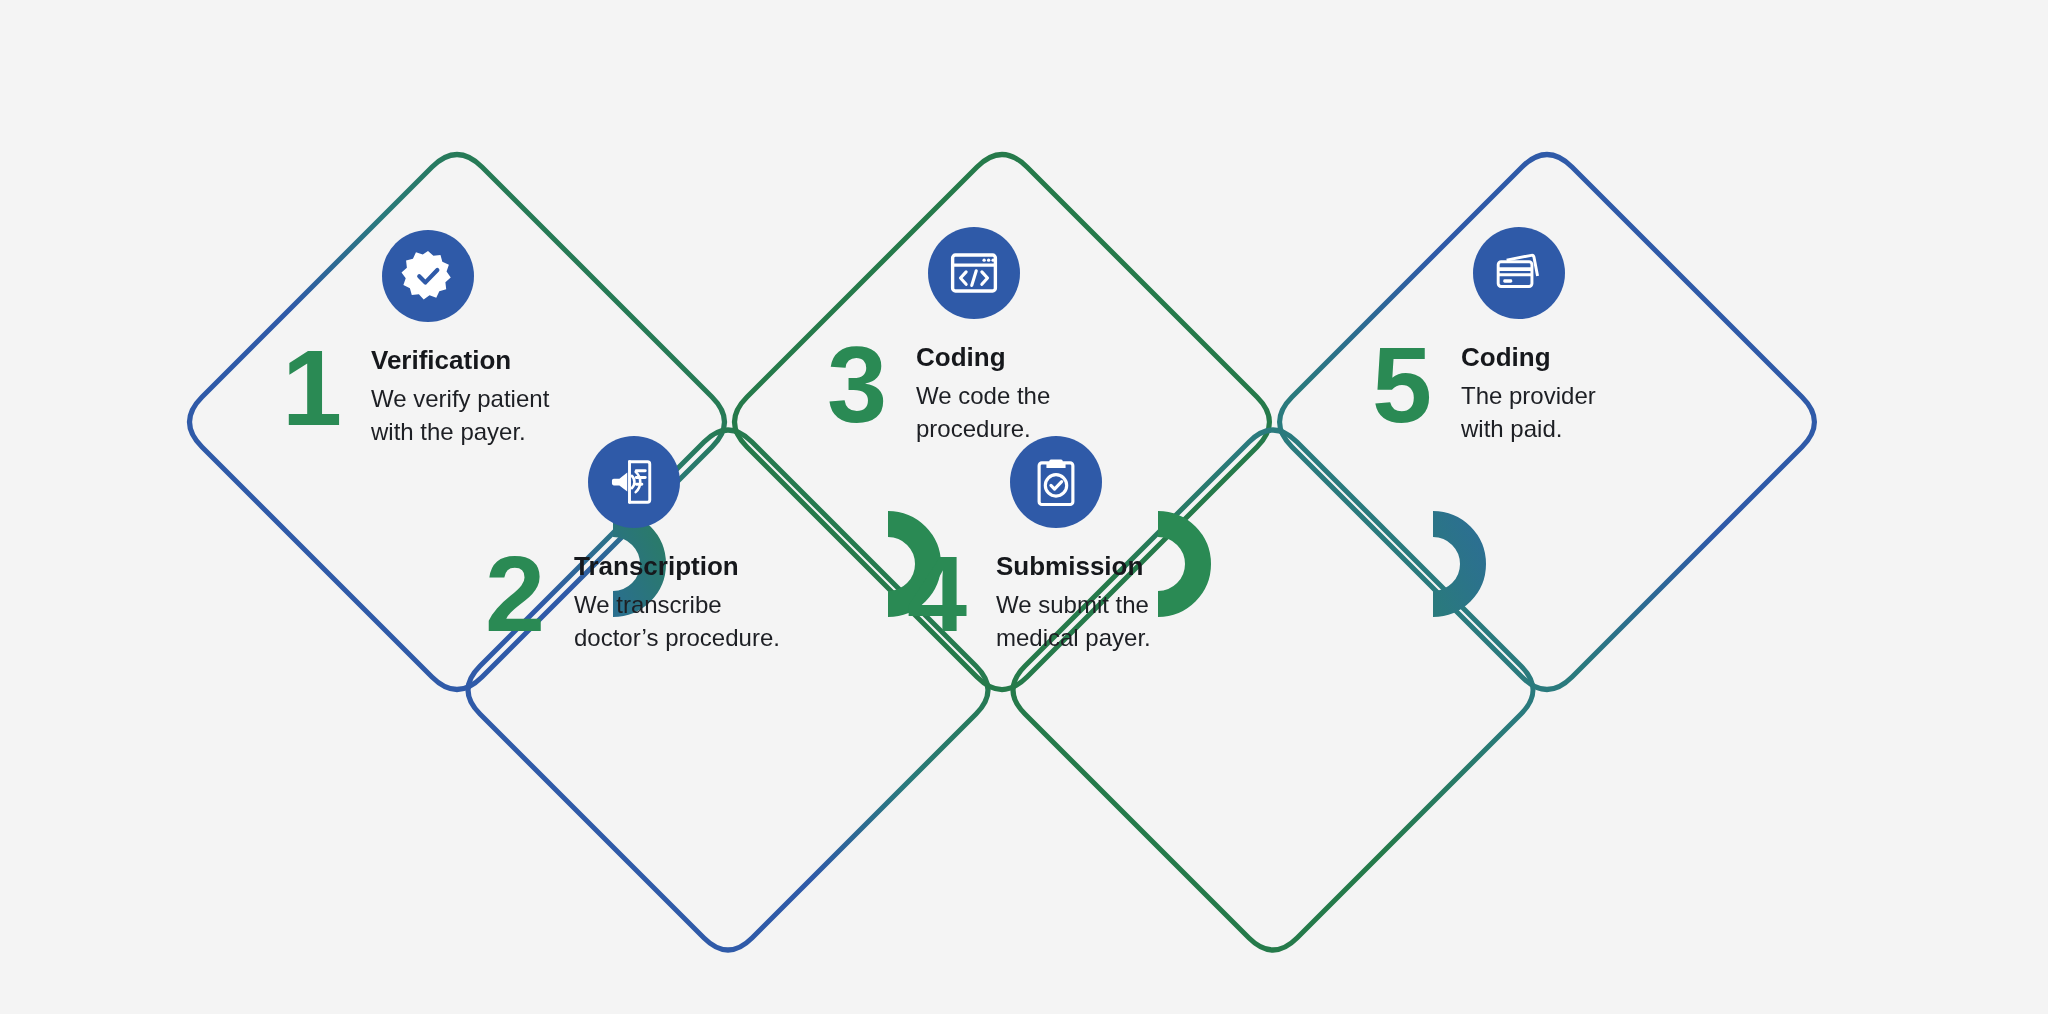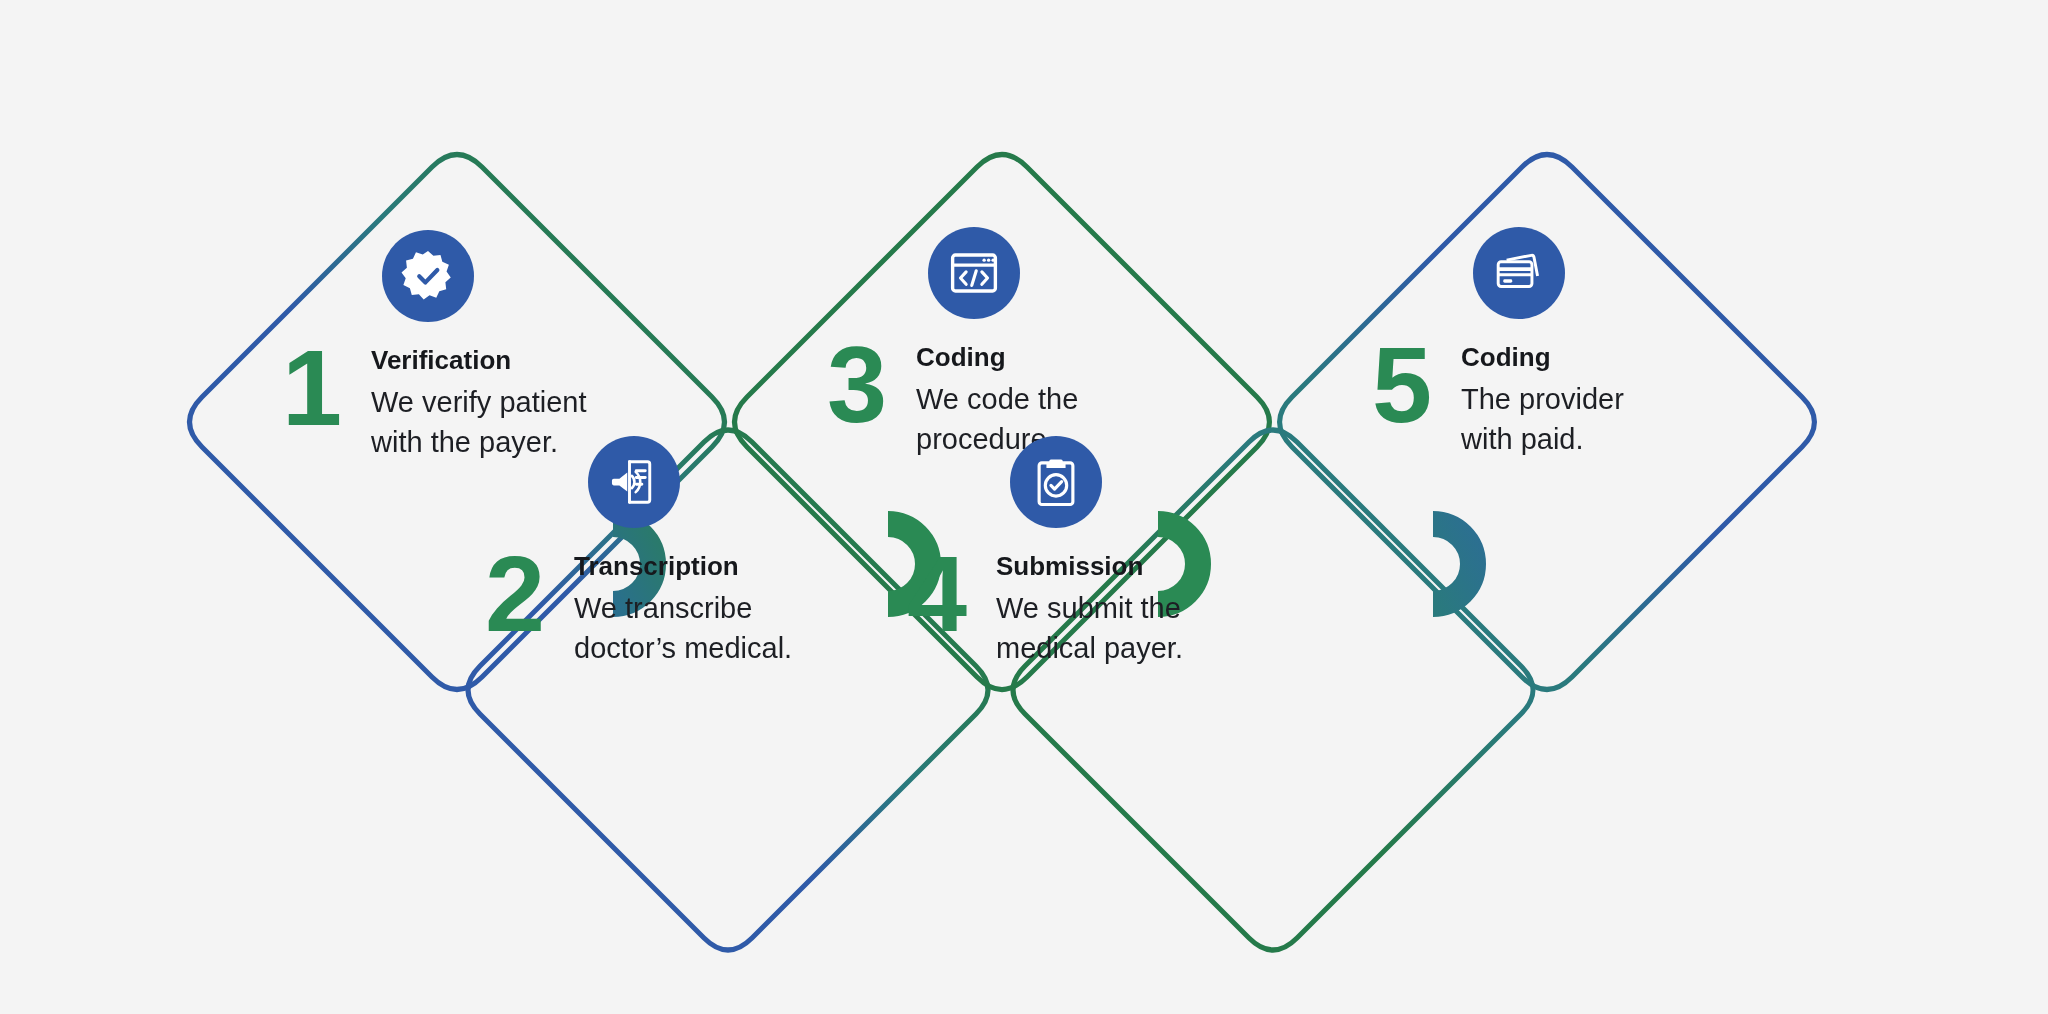--- a/index.html
+++ b/index.html
@@ -66,21 +66,21 @@
   }
   .node-title {
     font-size: 26px;
     font-weight: 700;
     color: #16181c;
     line-height: 1.15;
     margin-bottom: 6px;
     white-space: nowrap;
   }
   .node-desc {
-    font-size: 29px;
+    font-size: 24px;
     font-weight: 400;
     color: #1d1f24;
     line-height: 1.38;
     white-space: pre-line;
   }
   
   #node-1 { left: 265px; top: 230px; }
   #node-2 { left: 468px; top: 436px; }
   #node-3 { left: 810px; top: 227px; }
   #node-4 { left: 890px; top: 436px; }
@@ -202,21 +202,21 @@
           <path d="M22 18.5a7.5 7.5 0 010 11"></path>
           <path d="M25.5 15a12 12 0 010 18"></path>
         </g>
       </svg>
     </div>
     <div class="node-body">
       <div class="node-number">2</div>
       <div class="node-text">
         <div class="node-title">Transcription</div>
         <div class="node-desc">We transcribe
-doctor’s medical.</div>
+doctor’s procedure.</div>
       </div>
     </div>
   </div>
 
   <div class="node" id="node-3">
     <div class="node-icon">
       <svg width="54" height="54" viewBox="0 0 48 48" aria-hidden="true">
         <rect x="5" y="8" width="38" height="32" rx="2.5" fill="none" stroke="#ffffff" stroke-width="3"></rect>
         <path d="M5 17h38" stroke="#ffffff" stroke-width="3"></path>
         <circle cx="33" cy="12.6" r="1.5" fill="#ffffff"></circle>

